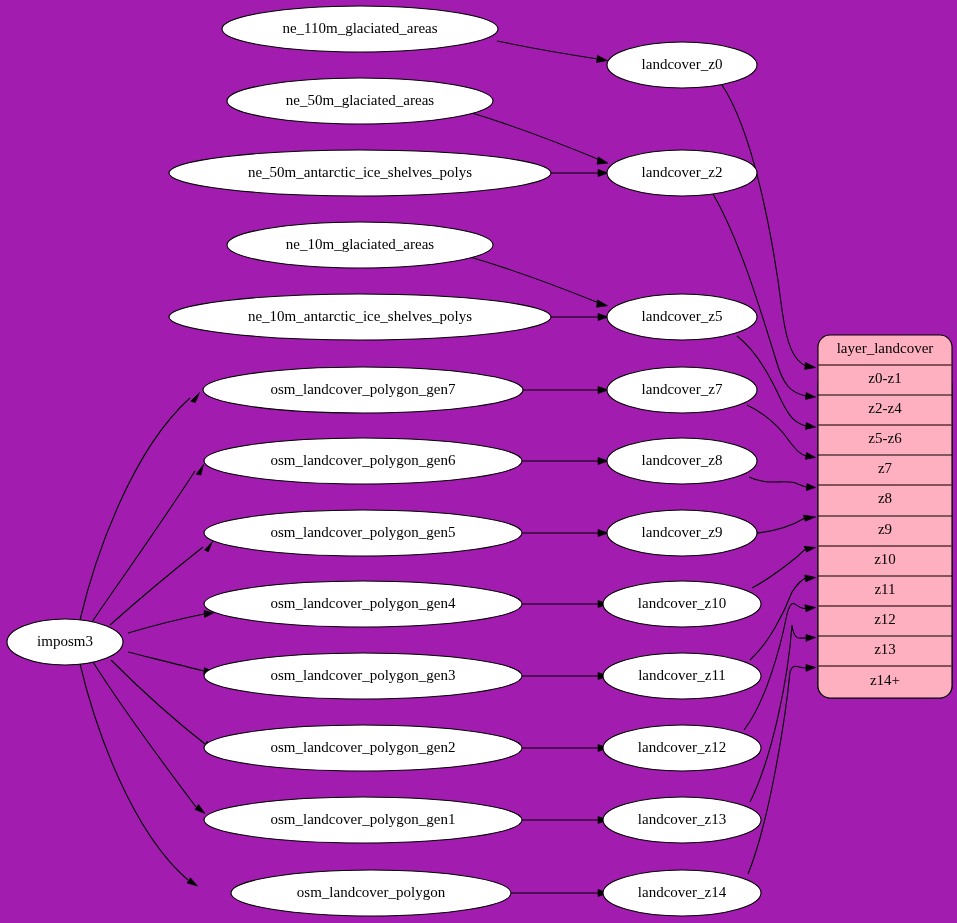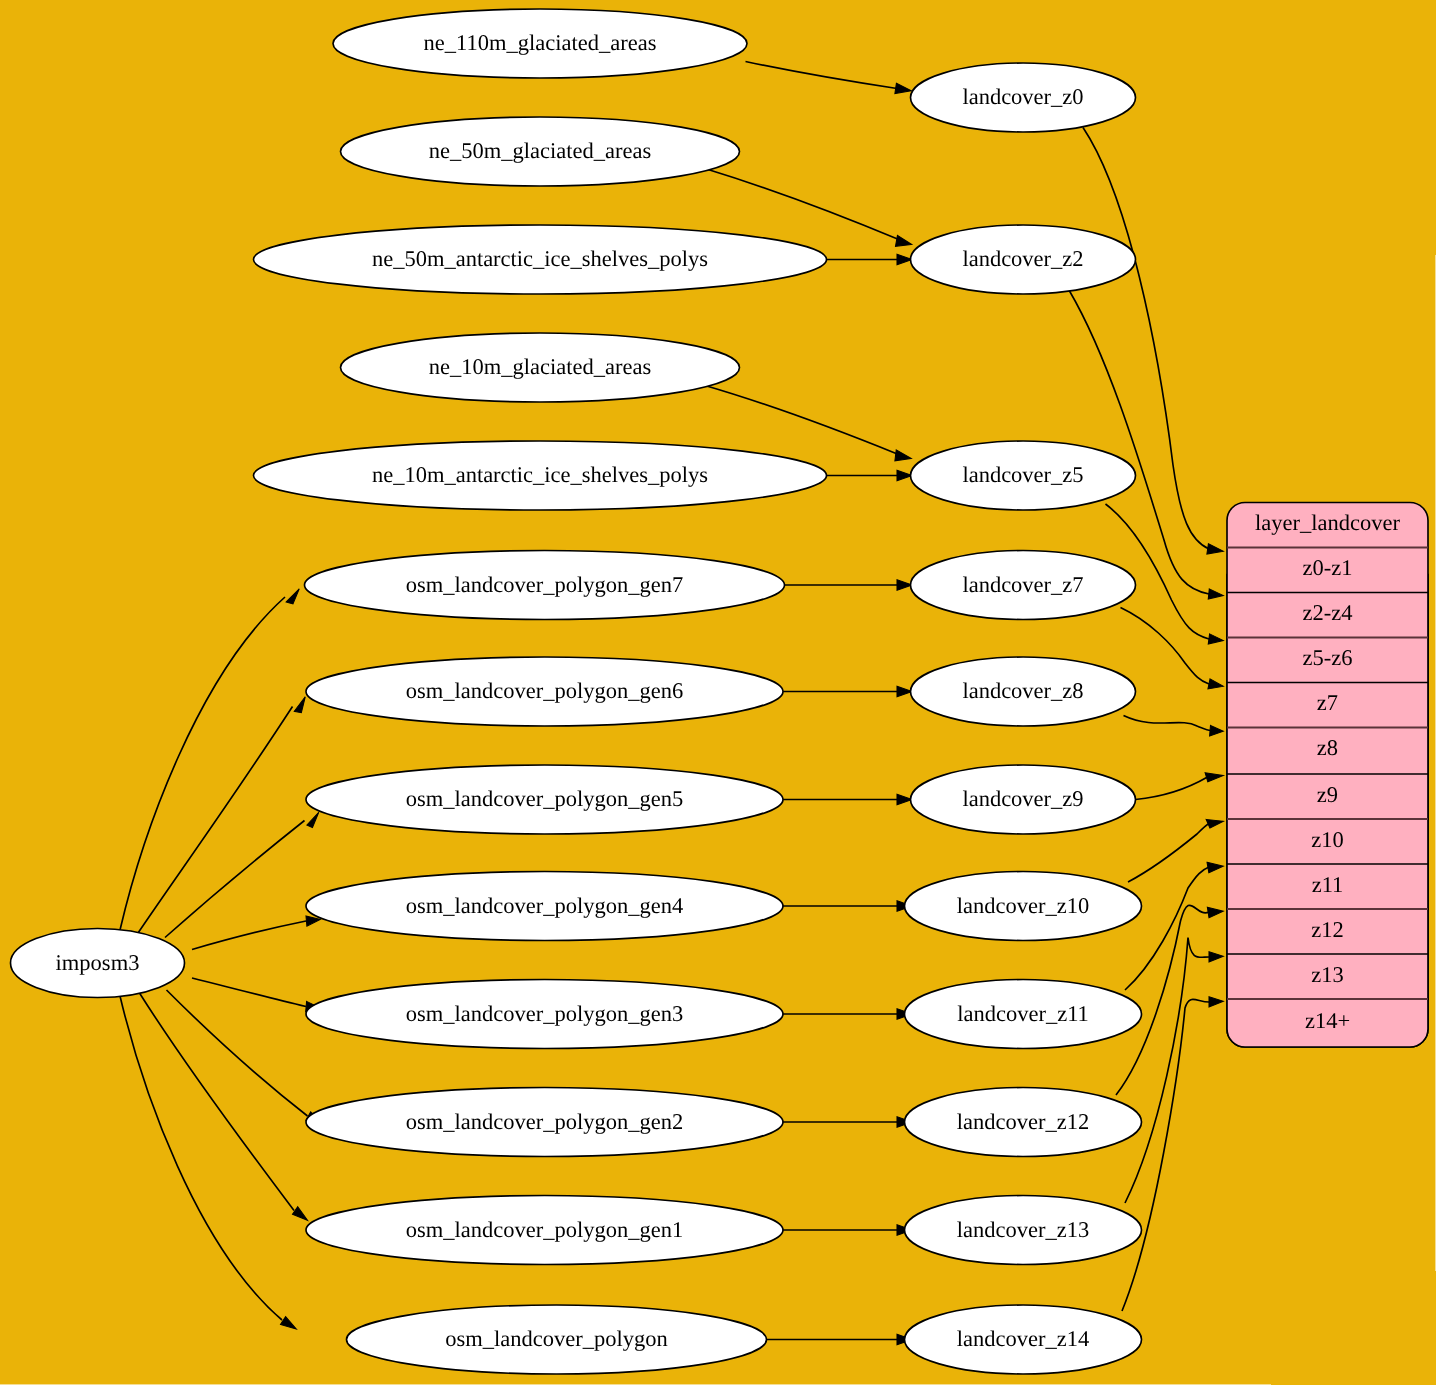--- a/index.html
+++ b/index.html
@@ -4,21 +4,21 @@
 <style>
   html, body {
     margin: 0;
     padding: 0;
     background: #ffffff;
   }
   #diagram-root {
     position: relative;
     width: 957px;
     height: 923px;
-    background: #eab308;
+    background: #a21caf;
     font-family: "Liberation Serif", "DejaVu Serif", serif;
     overflow: hidden;
     text-align: right;
   }
   svg#graph {
     display: block;
     width: 957px;
     height: 923px;
   }
   .node-ellipse {

